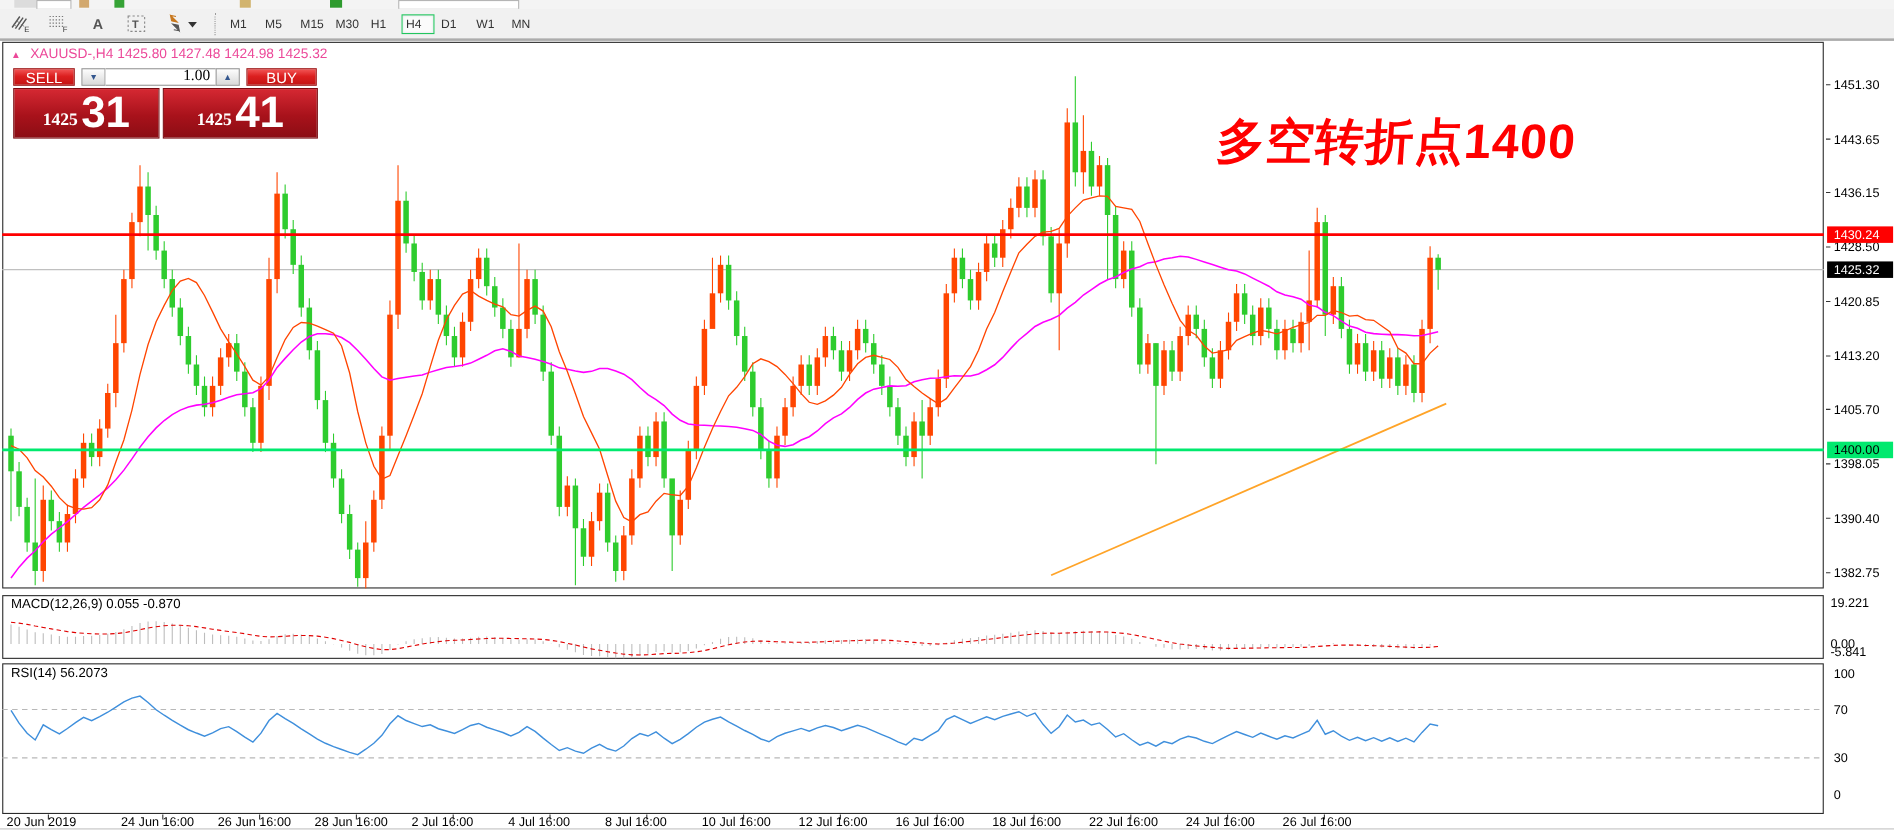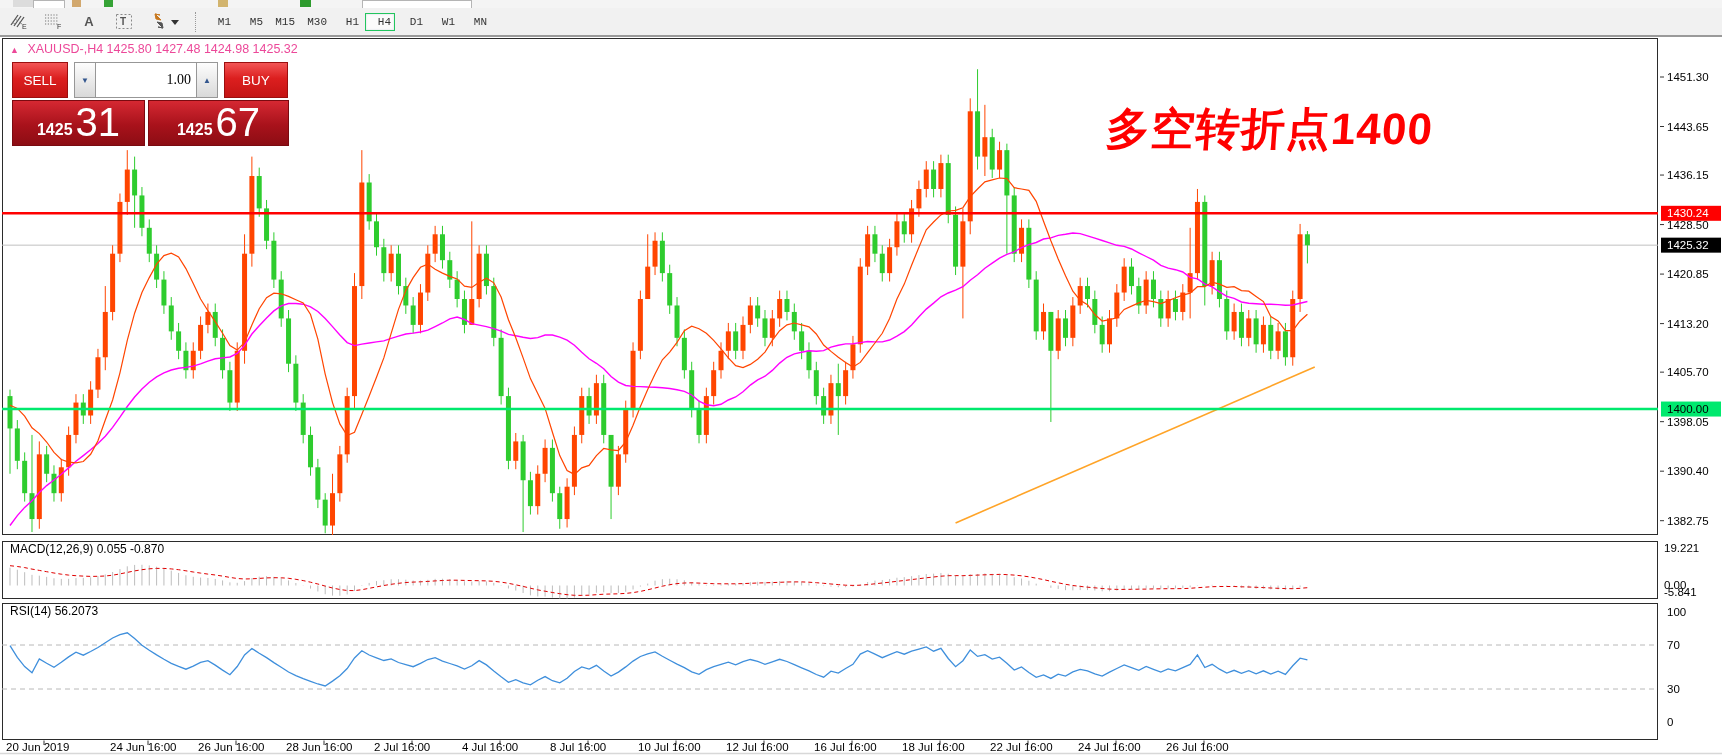--- a/index.html
+++ b/index.html
@@ -10,48 +10,48 @@
   .frag{position:absolute;top:0;height:7px;}
   
   #toolbar{position:absolute;left:0;top:8px;width:1722px;height:27px;background:#f1f1f1;
            border-bottom:1px solid #9a9a9a;display:flex;align-items:center;}
   .tool{width:30px;height:22px;display:flex;align-items:center;justify-content:center;
         margin-left:3px;border:1px solid transparent;}
   .tool svg{display:block;}
   .tsep{width:1px;height:20px;margin:0 6px 0 10px;border-left:1px dotted #999;}
   .tfwrap{display:flex;align-items:center;height:27px;}
   .tfbtn{min-width:22px;padding:2px 3px;margin:0 0 0 2px;font-size:11px;color:#333;
-         background:transparent;border:1px solid transparent;text-align:right;cursor:default;
-         font-family:Liberation Mono, monospace;}
+         background:transparent;border:1px solid transparent;text-align:left;cursor:default;
+         font-family:Liberation Sans, sans-serif;}
   .tfbtn.active{background:#fbfbfb;border:1px solid #22c55e;box-shadow:inset 0 0 2px #cfd6dc;}
   
   #chartHeader{position:absolute;left:10px;top:42px;font-size:12.5px;color:#ec4899;}
   #chartHeader .tri{font-size:9px;margin-right:5px;}
   
   #tradePanel{position:absolute;left:12px;top:62px;width:278px;}
-  #tpRow1{display:flex;height:36px;}
+  #tpRow1{display:flex;height:16px;}
   .tpBtn{color:#fff;font-size:13.5px;display:flex;align-items:center;justify-content:center;
          background:linear-gradient(180deg,#f25555 0%,#dc1f1f 45%,#c41414 100%);
          border:1px solid #9b0f0f;box-sizing:border-box;}
   #sellBtn{width:56px;}
   #buyBtn{width:64px;margin-left:6px;}
   .spinBtn{width:22px;background:linear-gradient(180deg,#fdfdfd,#d9d9d9);
            border:1px solid #979797;color:#33568e;font-size:8px;display:flex;
            align-items:center;justify-content:center;box-sizing:border-box;}
   #volField{width:100px;background:#fff;border:1px solid #979797;border-left:none;border-right:none;
             font-size:14px;color:#000;display:flex;align-items:center;justify-content:flex-end;
             padding-right:5px;box-sizing:border-box;font-family:Liberation Serif, serif;}
   #tpRow2{display:flex;margin-top:2px;height:46px;}
   .quoteBox{color:#fff;display:flex;align-items:flex-end;justify-content:center;
             background:linear-gradient(180deg,#d52832 0%,#a8121b 55%,#8c0d14 100%);
             border:1px solid #7a0a10;box-sizing:border-box;padding-bottom:3px;}
   #sellQuote{width:133px;}
   #buyQuote{width:141px;margin-left:3px;}
-  .qSmall{font-size:16px;font-weight:bold;margin:0 3px 3px 0;}
-  .qBig{font-size:40px;line-height:40px;font-weight:400;}
+  .qSmall{font-size:16px;font-weight:bold;margin:0 3px 3px 0;font-family:Liberation Serif, serif;}
+  .qBig{font-size:40px;line-height:40px;font-weight:700;}
   
   #annotation{position:absolute;left:1106px;top:100px;font-size:44px;font-weight:bold;
               letter-spacing:1px;transform:skewX(-4deg);white-space:nowrap;}
   svg text{font-family:"Liberation Sans",sans-serif;}
 </style>
 </head>
 <body>
 
 <div id="root">
 
@@ -765,20 +765,20 @@
       <div class="spinBtn">▲</div>
       <div class="tpBtn" id="buyBtn">BUY</div>
     </div>
     <div id="tpRow2">
       <div class="quoteBox" id="sellQuote">
         <span class="qSmall">1425</span>
         <span class="qBig">31</span>
       </div>
       <div class="quoteBox" id="buyQuote">
         <span class="qSmall">1425</span>
-        <span class="qBig">67</span>
+        <span class="qBig">41</span>
       </div>
     </div>
   </div>
 
   <div id="annotation" style="color: rgb(255, 0, 0);">多空转折点1400</div>
 
 </div>
 
 </body></html>

